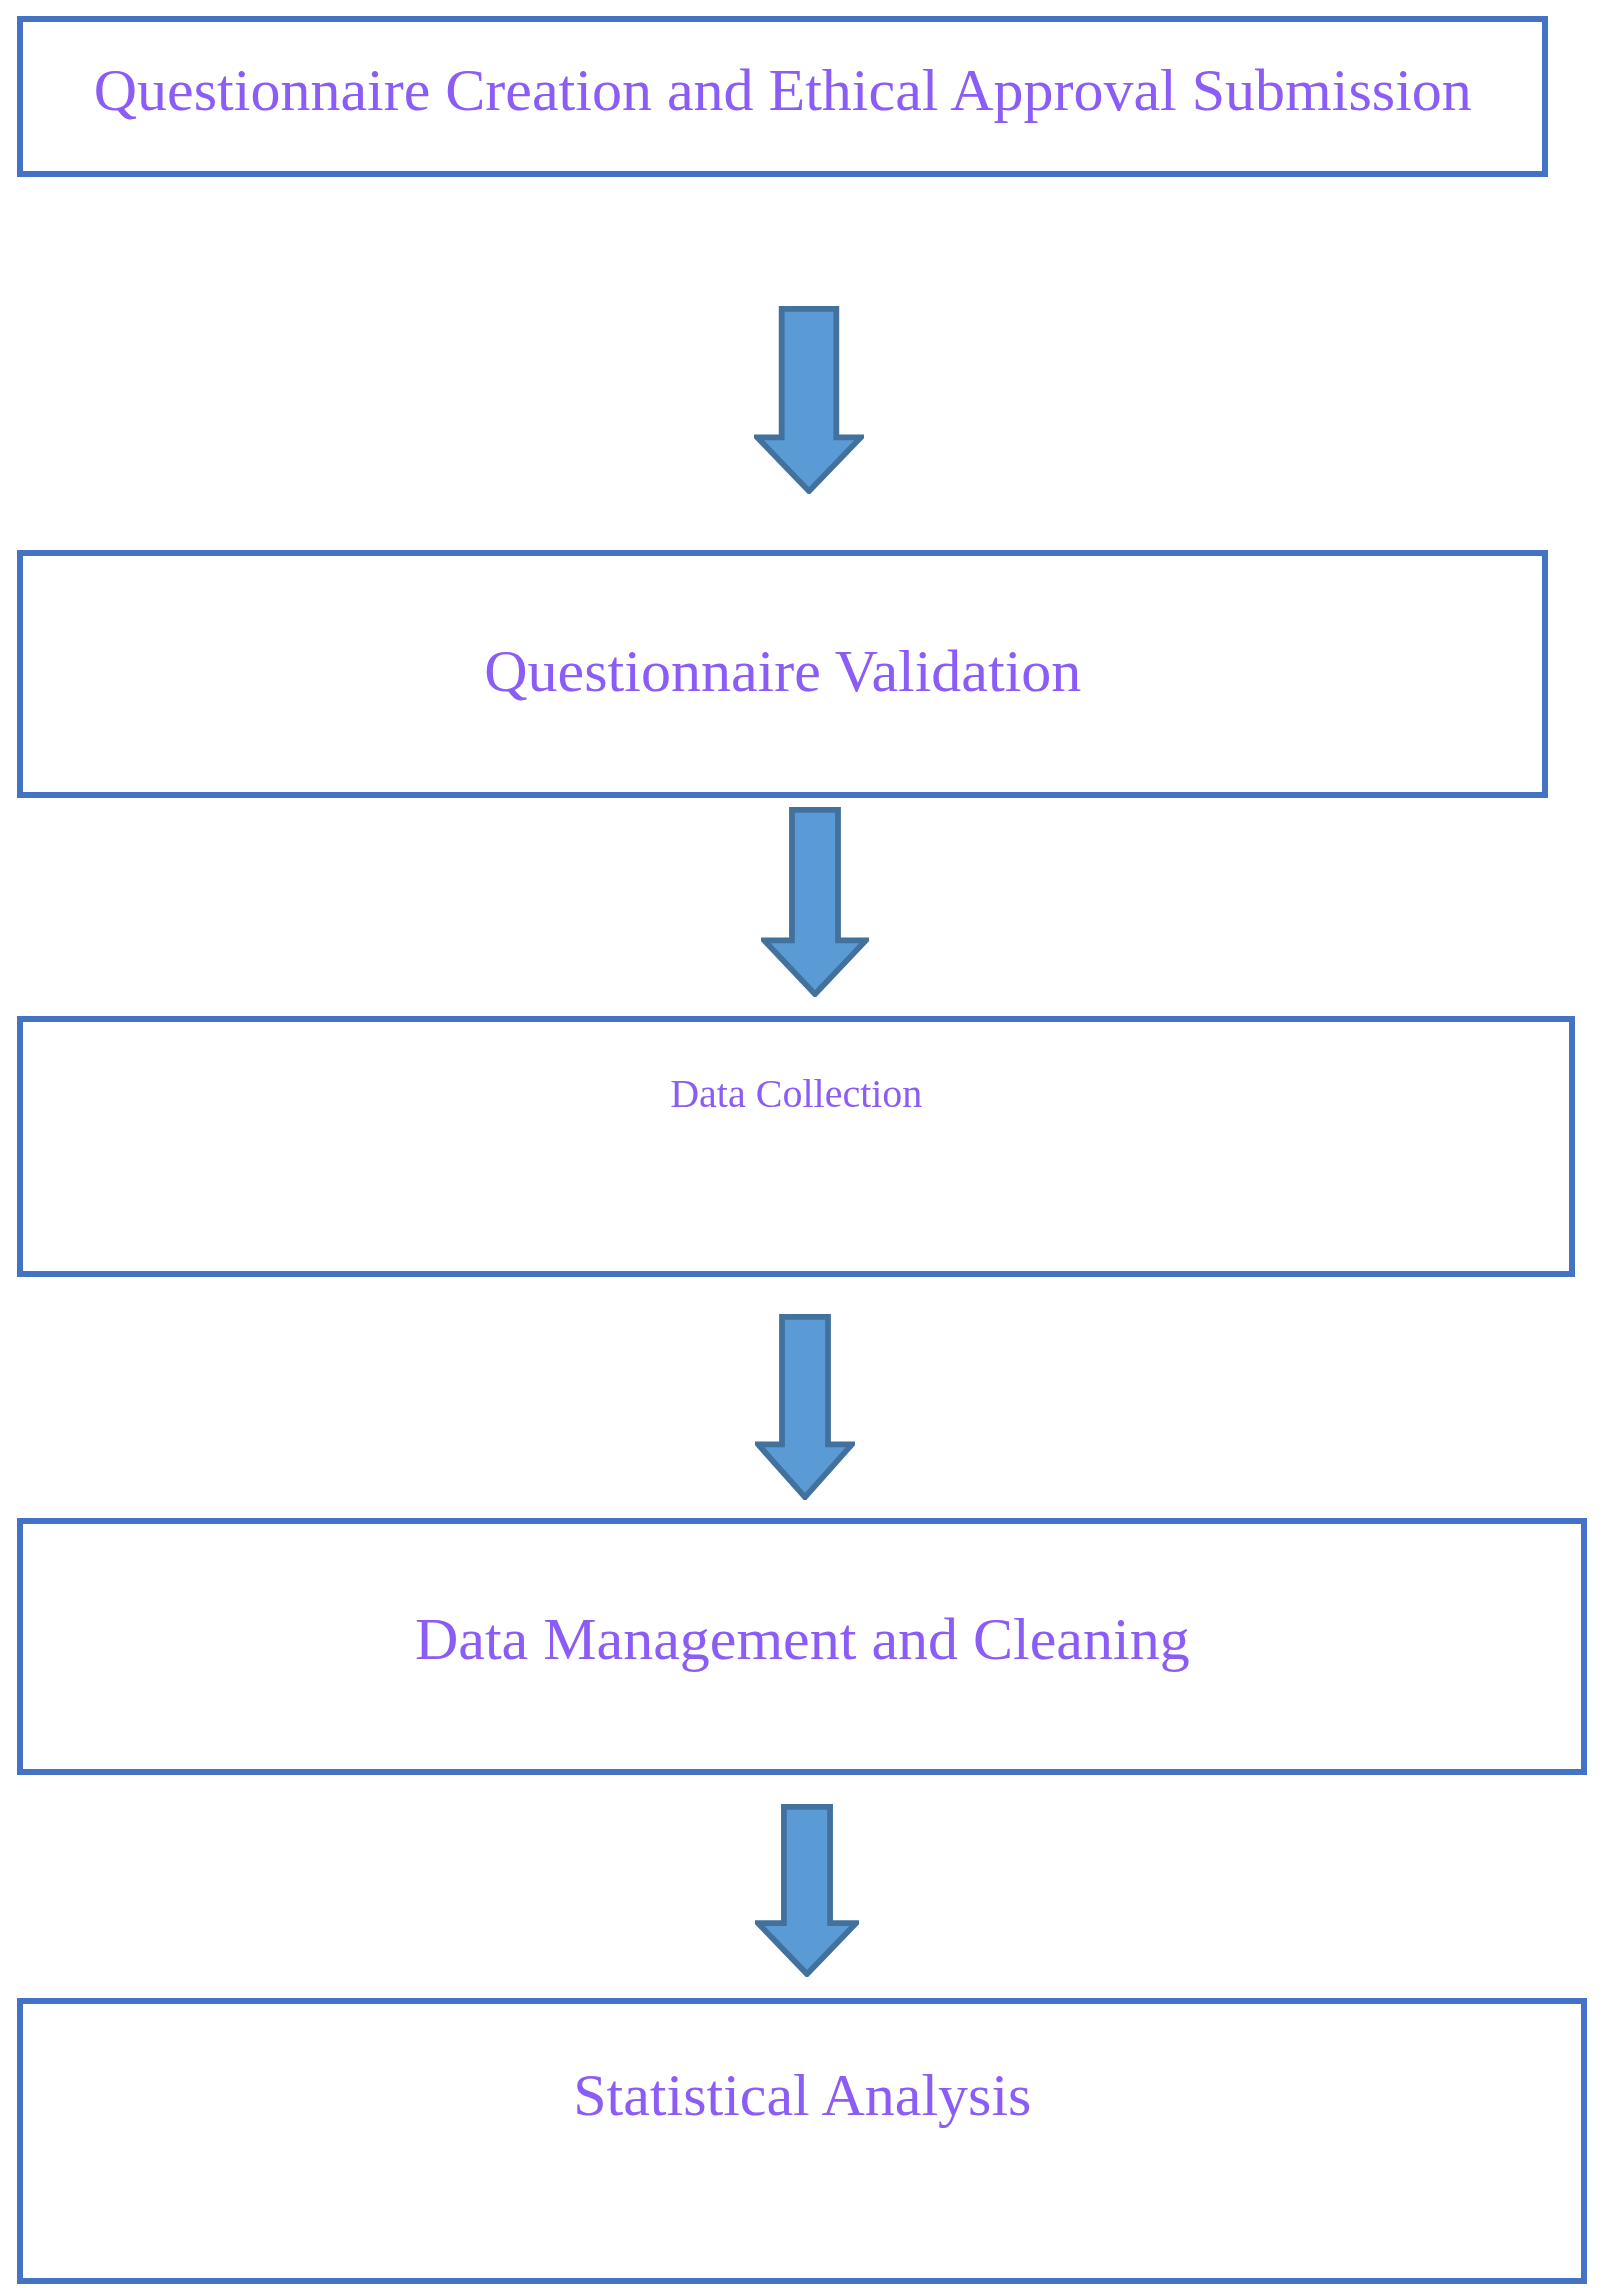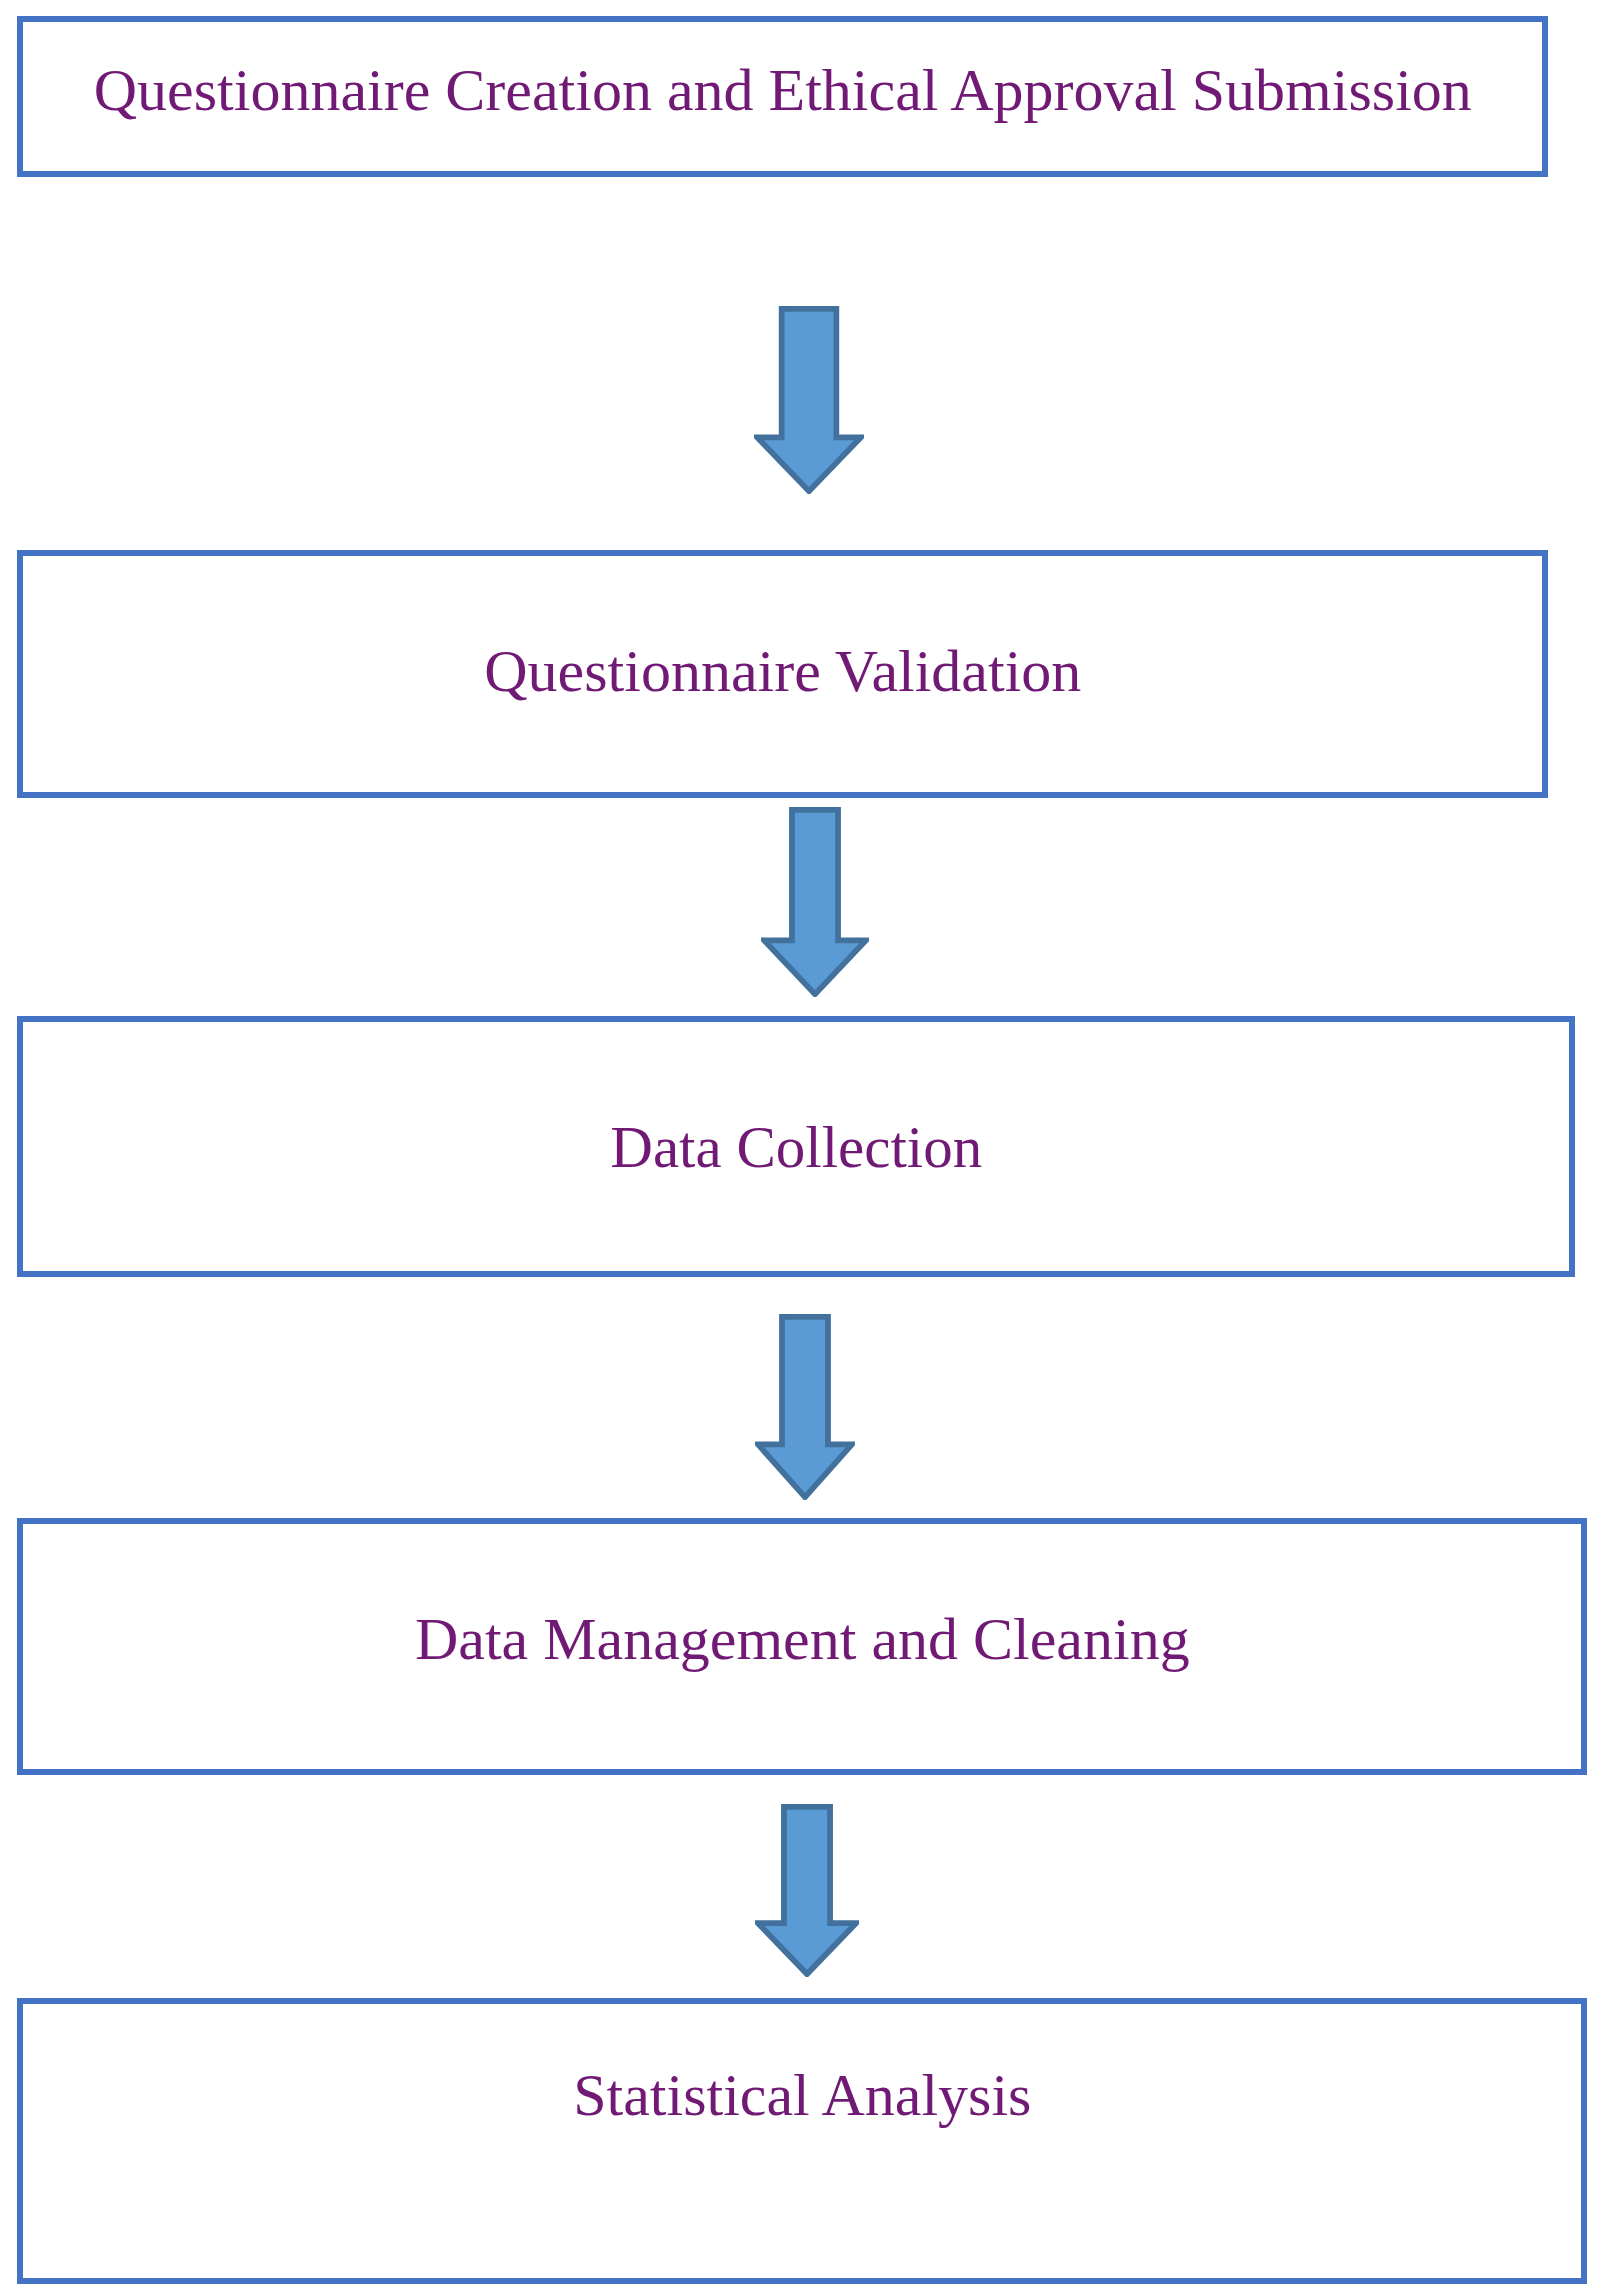--- a/index.html
+++ b/index.html
@@ -23,21 +23,21 @@
     background: #ffffff;
     border: 6.7px solid #4472c4;
     display: flex;
     align-items: flex-start;
     justify-content: center;
   }
   .flow-box .box-label {
     display: block;
     width: 100%;
     text-align: center;
-    color: #701a75;
+    color: #8b5cf6;
     font-family: "Liberation Serif", "DejaVu Serif", serif;
     font-weight: 400;
     white-space: nowrap;
     line-height: 1;
   }
   .arrow {
     position: absolute;
     display: block;
   }
 </style>
@@ -56,21 +56,21 @@
 
   <div class="flow-box" style="left:17.3px; top:550px; width:1531px; height:248px;">
     <span class="box-label" style="font-size:60px; margin-top:85px;">Questionnaire Validation</span>
   </div>
 
   <svg class="arrow" style="left:761px; top:807px;" width="108" height="190" viewBox="0 0 112 198">
     <polygon points="32,3 80,3 80,139 109,139 56,195 3,139 32,139" fill="#5b9bd5" stroke="#41719c" stroke-width="6" stroke-linejoin="miter"></polygon>
   </svg>
 
   <div class="flow-box" style="left:17.3px; top:1016px; width:1558px; height:261px;">
-    <span class="box-label" style="font-size:59px; margin-top:96px;">Data Collection</span>
+    <span class="box-label" style="font-size:40px; margin-top:52px;">Data Collection</span>
   </div>
 
   <svg class="arrow" style="left:755px; top:1314px;" width="100" height="186" viewBox="0 0 104 194">
     <polygon points="28,3 76,3 76,136 101,136 52,191 3,136 28,136" fill="#5b9bd5" stroke="#41719c" stroke-width="6" stroke-linejoin="miter"></polygon>
   </svg>
 
   <div class="flow-box" style="left:17.3px; top:1518px; width:1570px; height:257px;">
     <span class="box-label" style="font-size:60px; margin-top:85px;">Data Management and Cleaning</span>
   </div>
 

